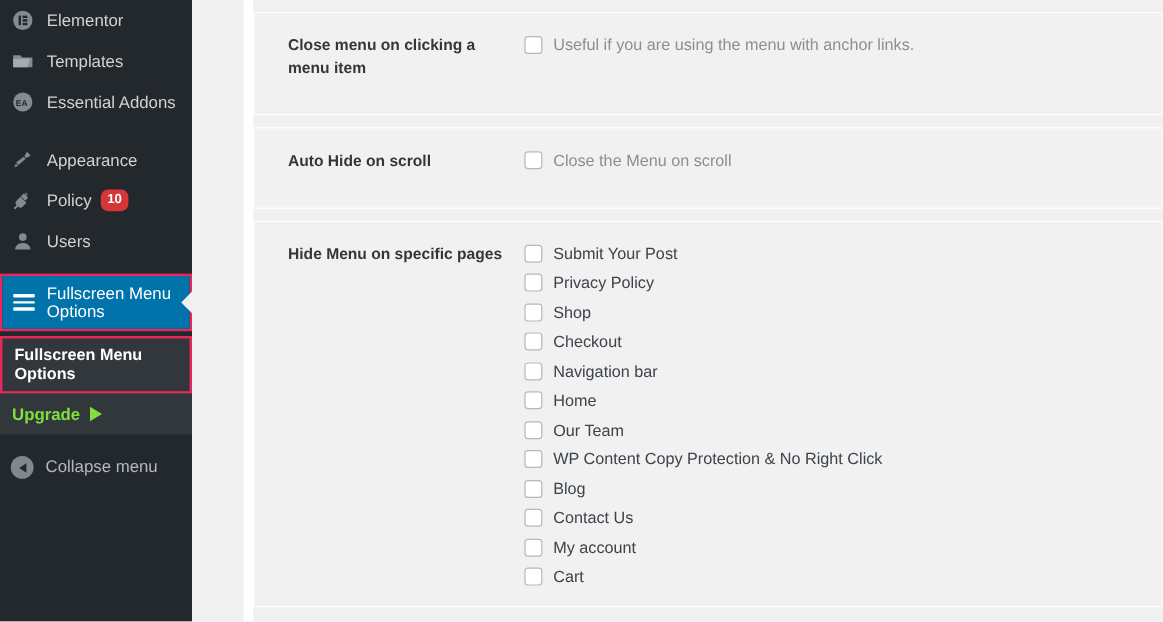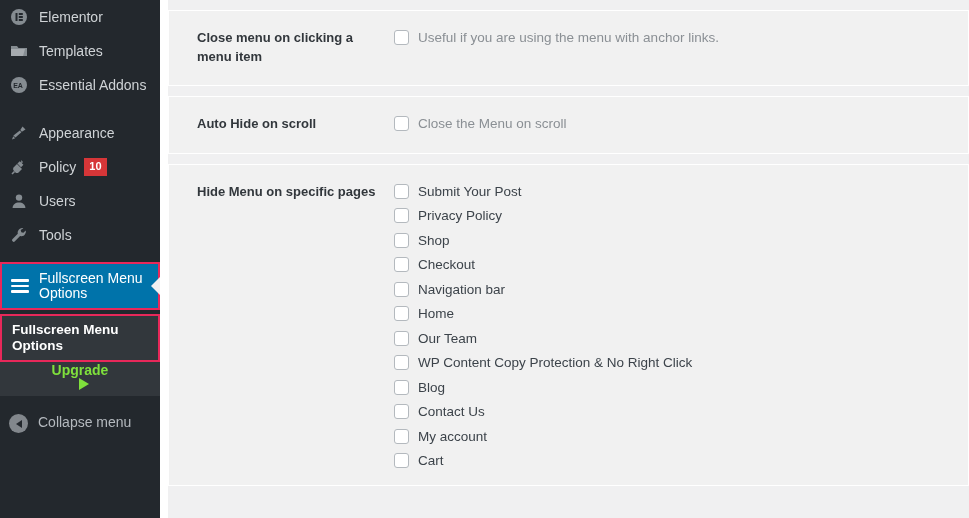--- a/index.html
+++ b/index.html
@@ -2,21 +2,21 @@
 <html><head>
 <meta charset="utf-8">
 <style>
   * { box-sizing: border-box; margin: 0; padding: 0; }
   html, body {
     width: 969px; height: 518px;
     overflow: hidden;
     font-family: "Liberation Sans", sans-serif;
     background: #f0f0f1;
   }
-  .app { display: flex; width: 969px; height: 518px; }
+  .app { display: flex; width: 969px; height: 518px; gap: 43px; }
 
   
   .sidebar {
     width: 160px; flex: 0 0 160px;
     background: #23282d;
     color: #b4b9be;
     height: 518px;
     position: relative;
     font-size: 14px;
   }
@@ -41,21 +41,21 @@
     display: inline-block;
     margin-left: 8px;
     background: #d63638;
     color: #fff;
     font-size: 11px;
     font-weight: bold;
     line-height: 17px;
     min-width: 18px;
     height: 18px;
     padding: 0 5px;
-    border-radius: 0;
+    border-radius: 6px;
     text-align: center;
     vertical-align: middle;
   }
 
   
   .active-wrap {
     position: relative;
     margin-top: 10px;
     border: 2px solid #e8285a;
     height: 48px;
@@ -95,21 +95,20 @@
   }
   .sub-wrap .lbl {
     color: #fff; font-size: 13.5px; font-weight: bold; line-height: 16px;
   }
 
   .upgrade-row {
     background: #32373c;
     height: 34px;
     display: flex; align-items: center;
     padding: 0 10px;
-    flex-direction: column;
   }
   .upgrade-row .lbl { color: #7fe03c; font-size: 14px; font-weight: bold; }
   .upgrade-row .tri {
     margin-left: 8px;
     width: 0; height: 0;
     border-top: 6px solid transparent;
     border-bottom: 6px solid transparent;
     border-left: 10px solid #7fe03c;
   }
 
@@ -144,21 +143,21 @@
     padding-left: 8px;
     overflow: hidden;
   }
   .panels { background: #f0f0f1; height: 518px; padding: 10px 0 0 0; }
 
   .panel {
     background: #f1f1f1;
     border: 1px solid #fff;
     margin: 0 0 10px 0;
     display: flex;
-    padding: 18px 0 18px 0;
+    padding: 18px 0 28px 0;
   }
   .panel .col-label {
     flex: 0 0 225px;
     padding-left: 28px;
     padding-right: 12px;
     font-size: 13px;
     color: #32373c;
     line-height: 1.45;
     font-weight: 600;
   }
@@ -255,28 +254,20 @@
     <div class="menu-item">
       <span class="ico">
         <svg width="18" height="18" viewBox="0 0 18 18">
             <circle cx="9" cy="5.6" r="3.2" fill="#9ba2a8"></circle>
             <path d="M2.6 16c0-3.6 2.9-5.6 6.4-5.6s6.4 2 6.4 5.6z" fill="#9ba2a8"></path>
           </svg>
       </span>
       <span class="lbl">Users</span>
     </div>
 
-    <div class="menu-item">
-      <span class="ico">
-        <svg width="18" height="18" viewBox="0 0 18 18">
-            <path d="M13.4 2.2a4.6 4.6 0 00-5.6 5.6L2.6 13a1.6 1.6 0 102.3 2.3l5.2-5.2a4.6 4.6 0 005.6-5.6l-2.3 2.3-2.1-.6-.6-2.1z" fill="#9ba2a8"></path>
-          </svg>
-      </span>
-      <span class="lbl">Tools</span>
-    </div>
 
 
     <div class="active-wrap">
       <div class="active-item">
         <span class="hamburger">
           <span></span>
             <span></span>
             <span></span>
         </span>
         <span class="lbl">Fullscreen Menu Options</span>

